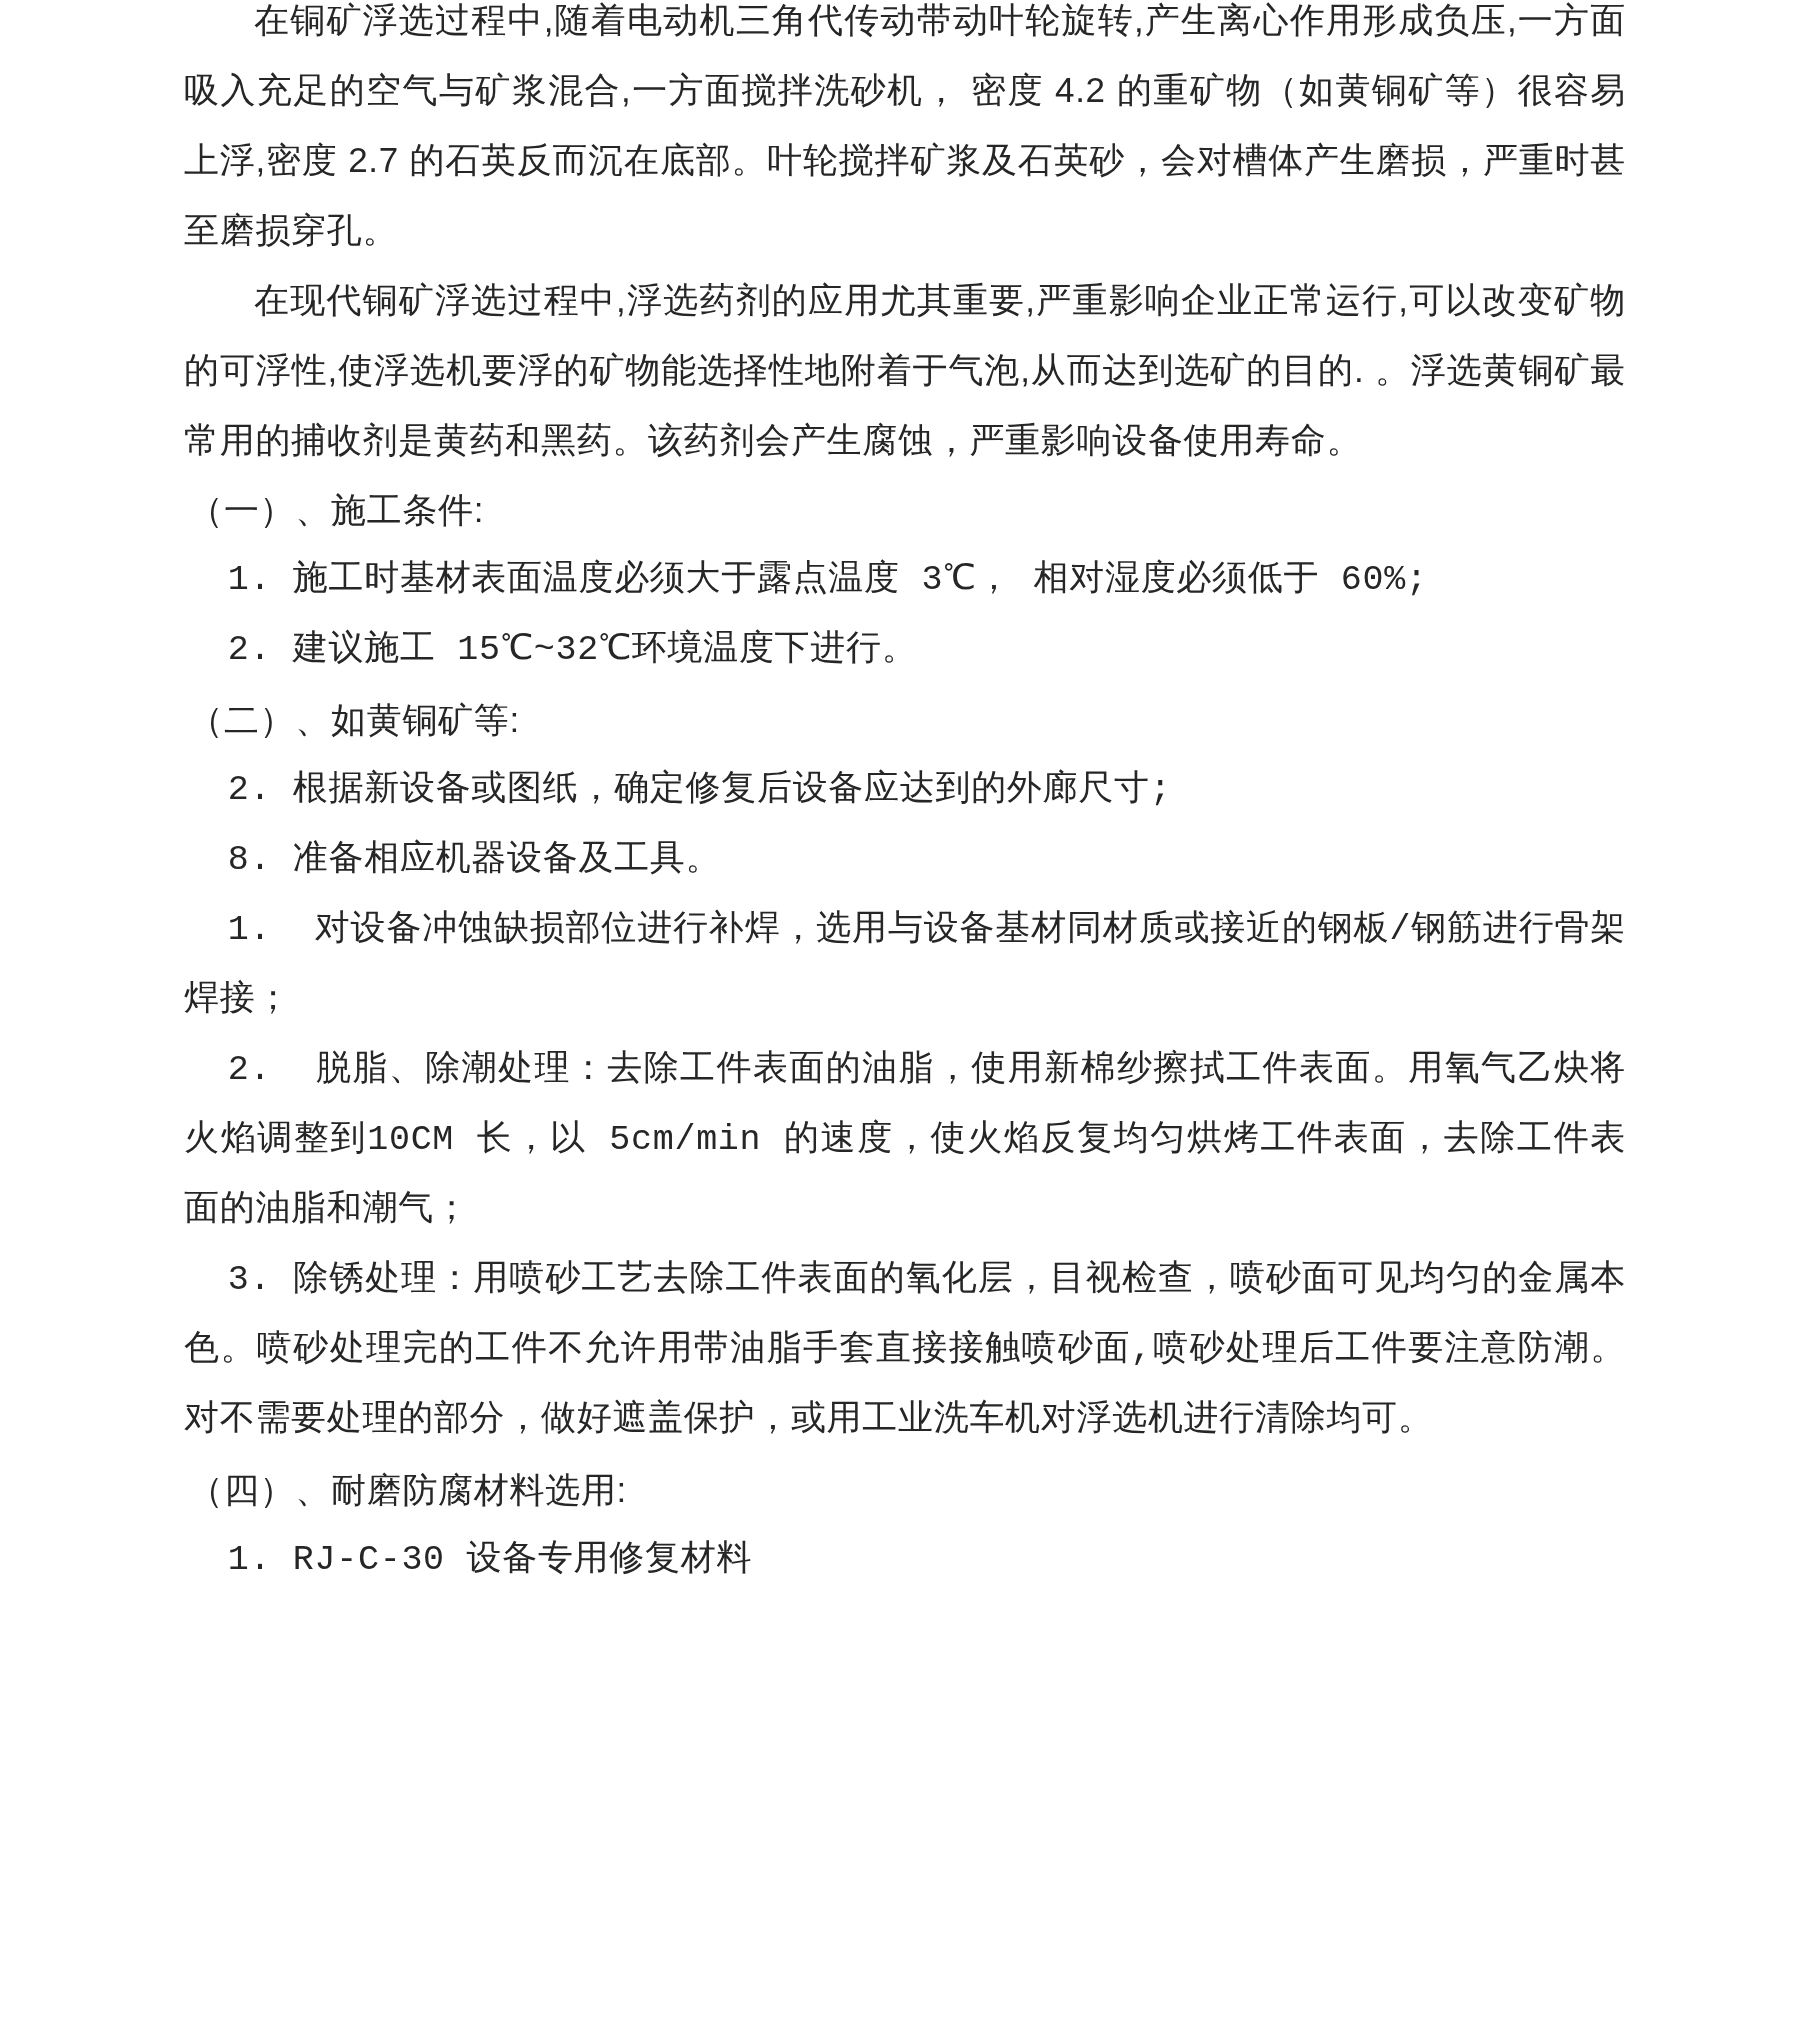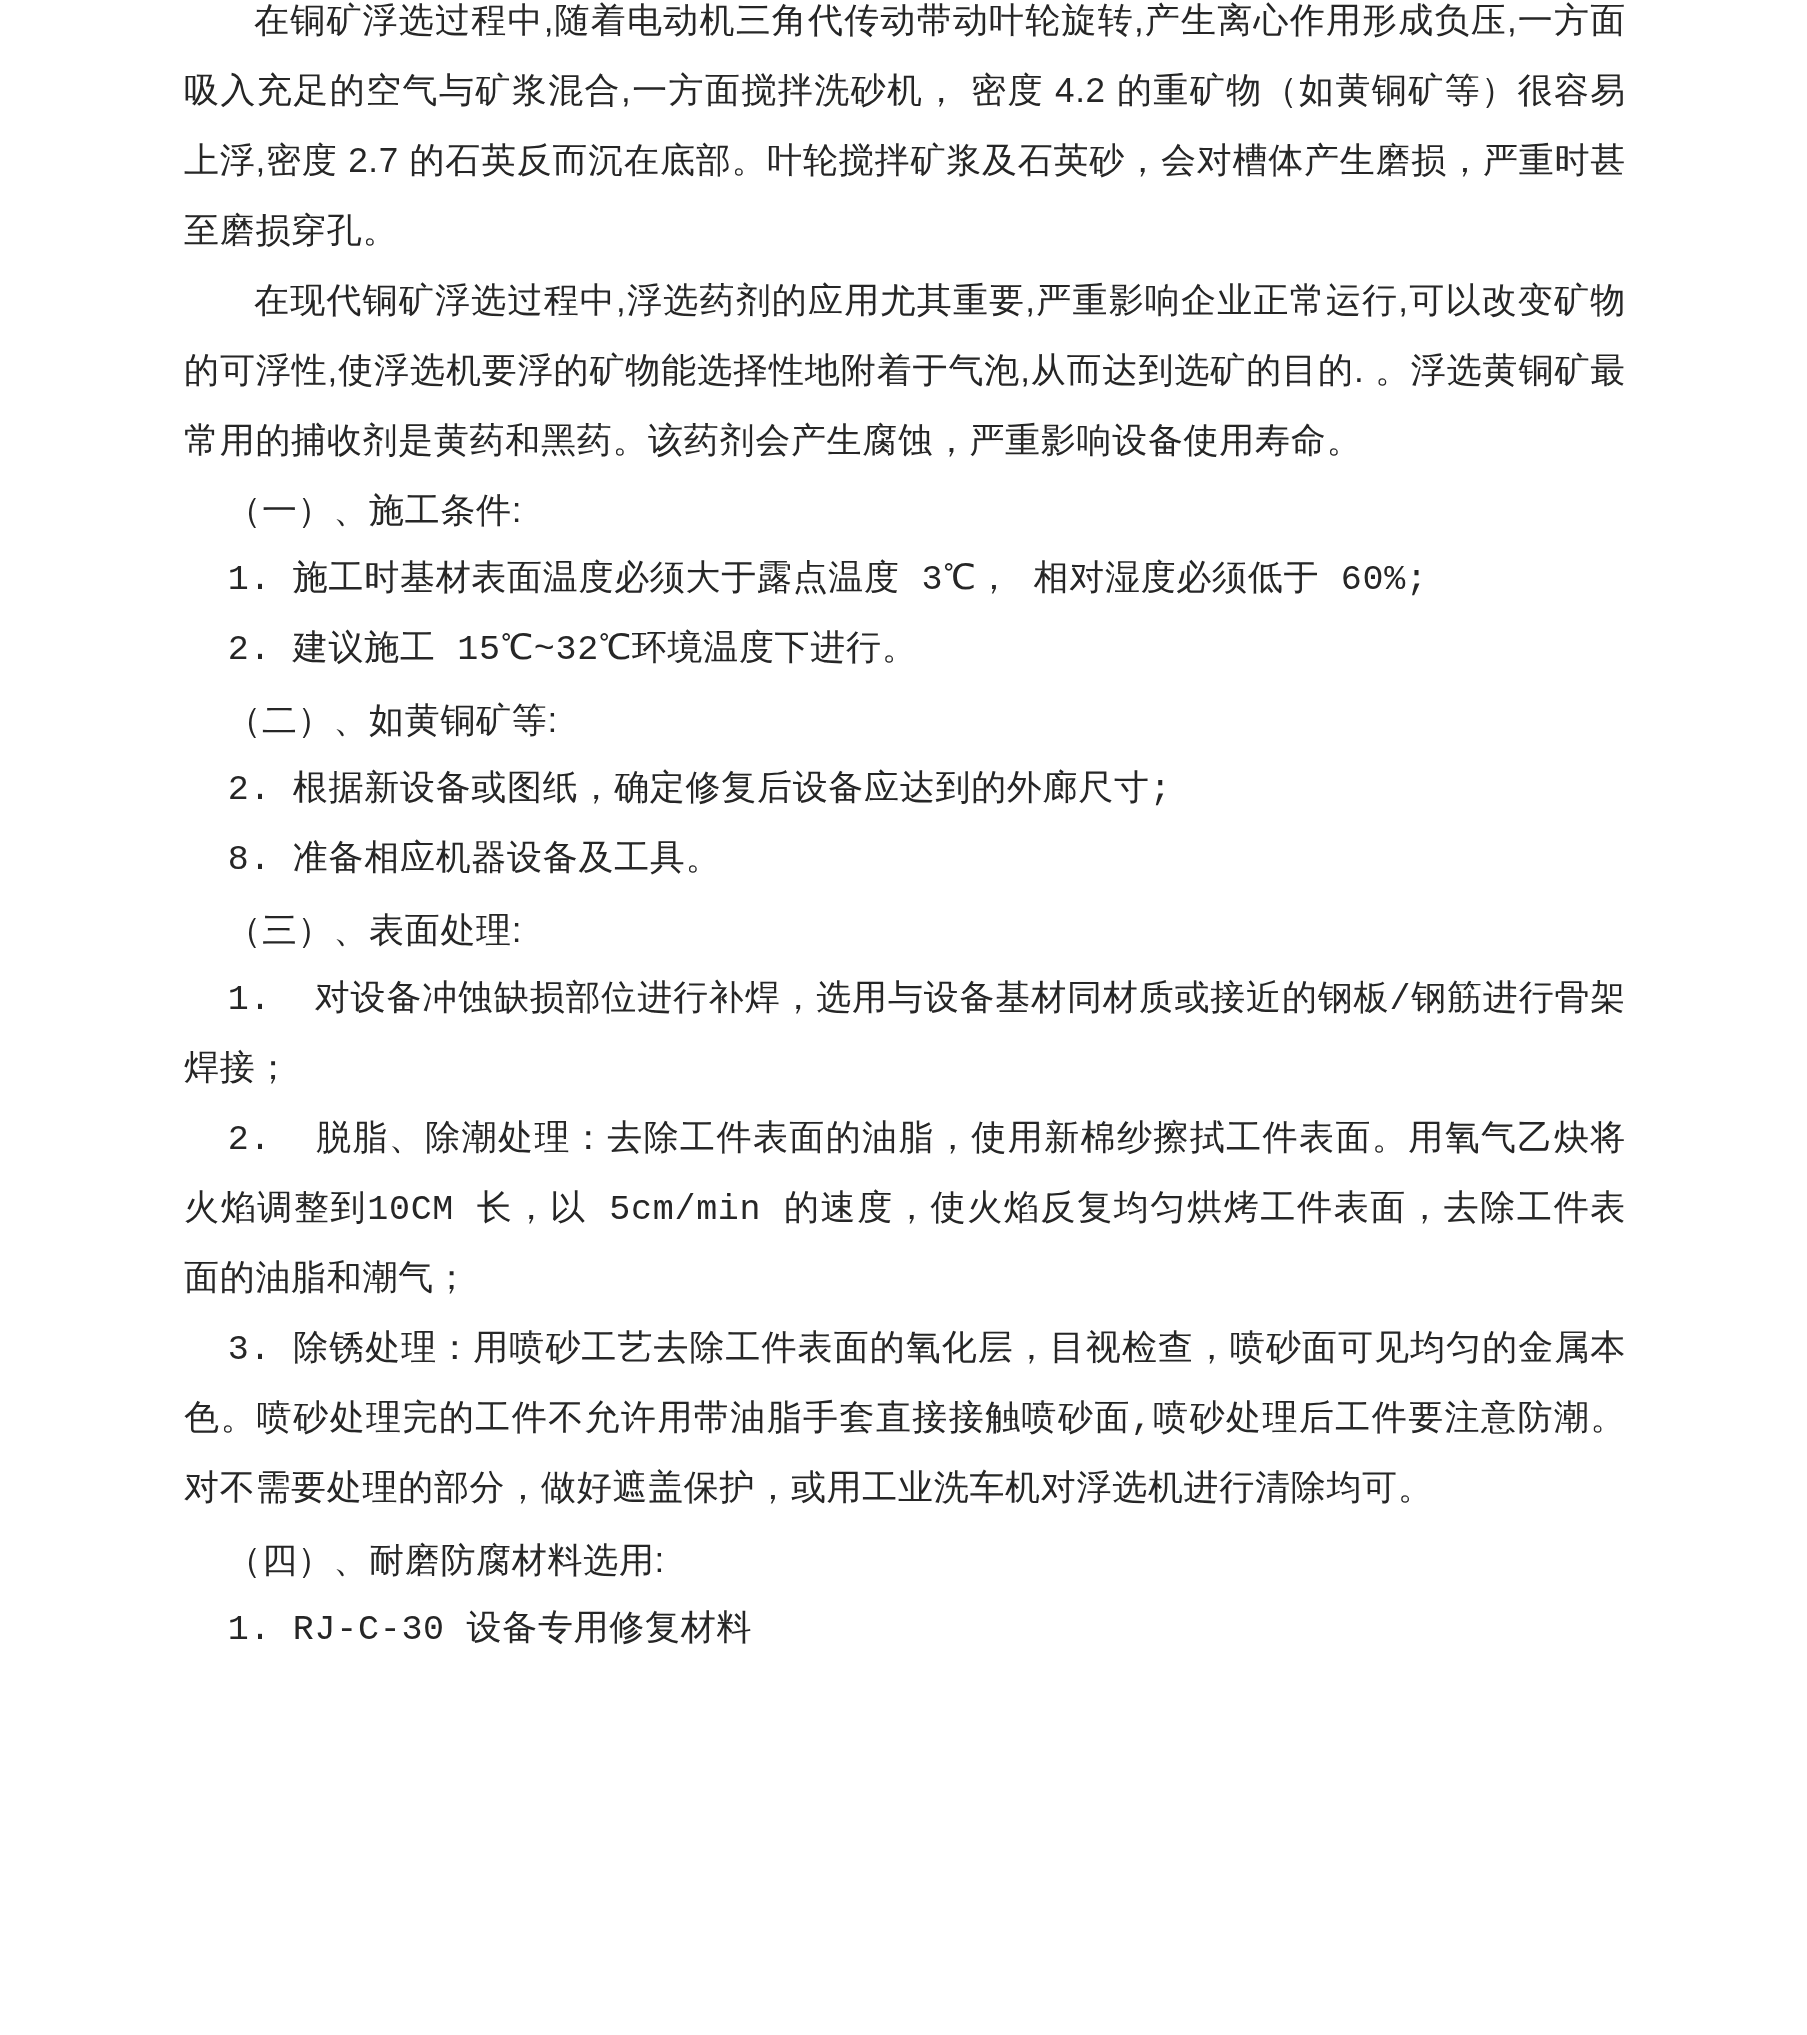--- a/index.html
+++ b/index.html
@@ -25,36 +25,35 @@
     letter-spacing: 0.7px;
     text-align: justify;
   }
   .doc p {
     margin: 0;
     padding: 0;
     white-space: pre-wrap;
   }
   .doc p.body    { text-indent: 2em; }
   .doc p.heading { text-indent: 0.5em; }
-  .doc p.section { text-indent: 0.12em; margin-left: 38px; }
+  .doc p.section { text-indent: 0.12em; }
   .doc p.item    { text-indent: 1.25em; font-family: Liberation Mono, monospace; }
 </style>
 </head>
 <body>
 
 <div class="doc">
   <p class="body">在铜矿浮选过程中,随着电动机三角代传动带动叶轮旋转,产生离心作用形成负压,一方面吸入充足的空气与矿浆混合,一方面搅拌洗砂机， 密度 4.2 的重矿物（如黄铜矿等）很容易上浮,密度 2.7 的石英反而沉在底部。叶轮搅拌矿浆及石英砂，会对槽体产生磨损，严重时甚至磨损穿孔。</p>
   <p class="body">在现代铜矿浮选过程中,浮选药剂的应用尤其重要,严重影响企业正常运行,可以改变矿物的可浮性,使浮选机要浮的矿物能选择性地附着于气泡,从而达到选矿的目的. 。浮选黄铜矿最常用的捕收剂是黄药和黑药。该药剂会产生腐蚀，严重影响设备使用寿命。</p>
   <p class="section">（一）、施工条件:</p>
   <p class="item">1. 施工时基材表面温度必须大于露点温度 3℃， 相对湿度必须低于 60%;</p>
   <p class="item">2. 建议施工 15℃~32℃环境温度下进行。</p>
   <p class="section">（二）、如黄铜矿等:</p>
   <p class="item">2. 根据新设备或图纸，确定修复后设备应达到的外廊尺寸;</p>
   <p class="item">8. 准备相应机器设备及工具。</p>
-  <p class="section">（三）、表面处理:</p>
   <p class="item">1.  对设备冲蚀缺损部位进行补焊，选用与设备基材同材质或接近的钢板/钢筋进行骨架焊接；</p>
   <p class="item">2.  脱脂、除潮处理：去除工件表面的油脂，使用新棉纱擦拭工件表面。用氧气乙炔将火焰调整到10CM 长，以 5cm/min 的速度，使火焰反复均匀烘烤工件表面，去除工件表面的油脂和潮气；</p>
   <p class="item">3. 除锈处理：用喷砂工艺去除工件表面的氧化层，目视检查，喷砂面可见均匀的金属本色。喷砂处理完的工件不允许用带油脂手套直接接触喷砂面,喷砂处理后工件要注意防潮。对不需要处理的部分，做好遮盖保护，或用工业洗车机对浮选机进行清除均可。</p>
   <p class="section">（四）、耐磨防腐材料选用:</p>
   <p class="item">1. RJ-C-30 设备专用修复材料</p>
 
 </div>
 
 
 </body></html>

